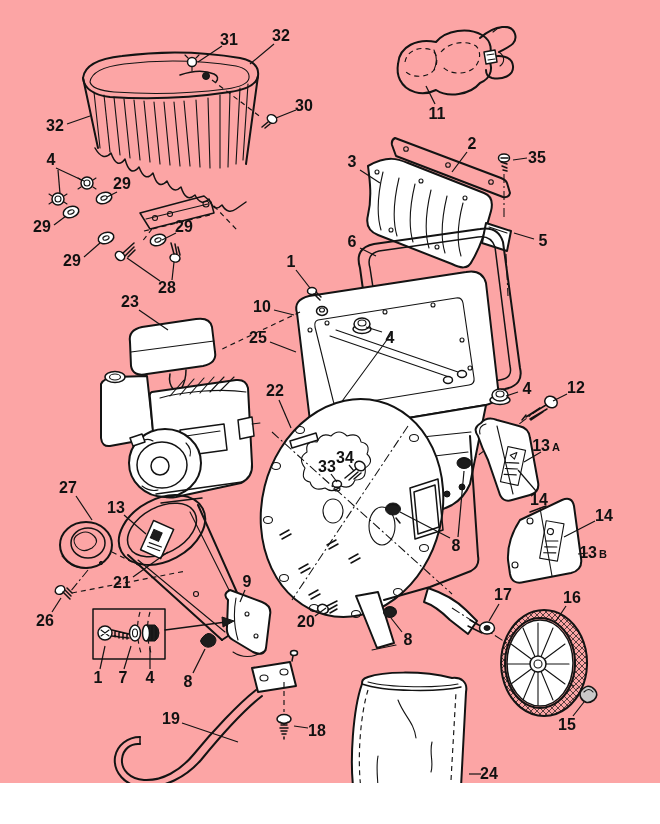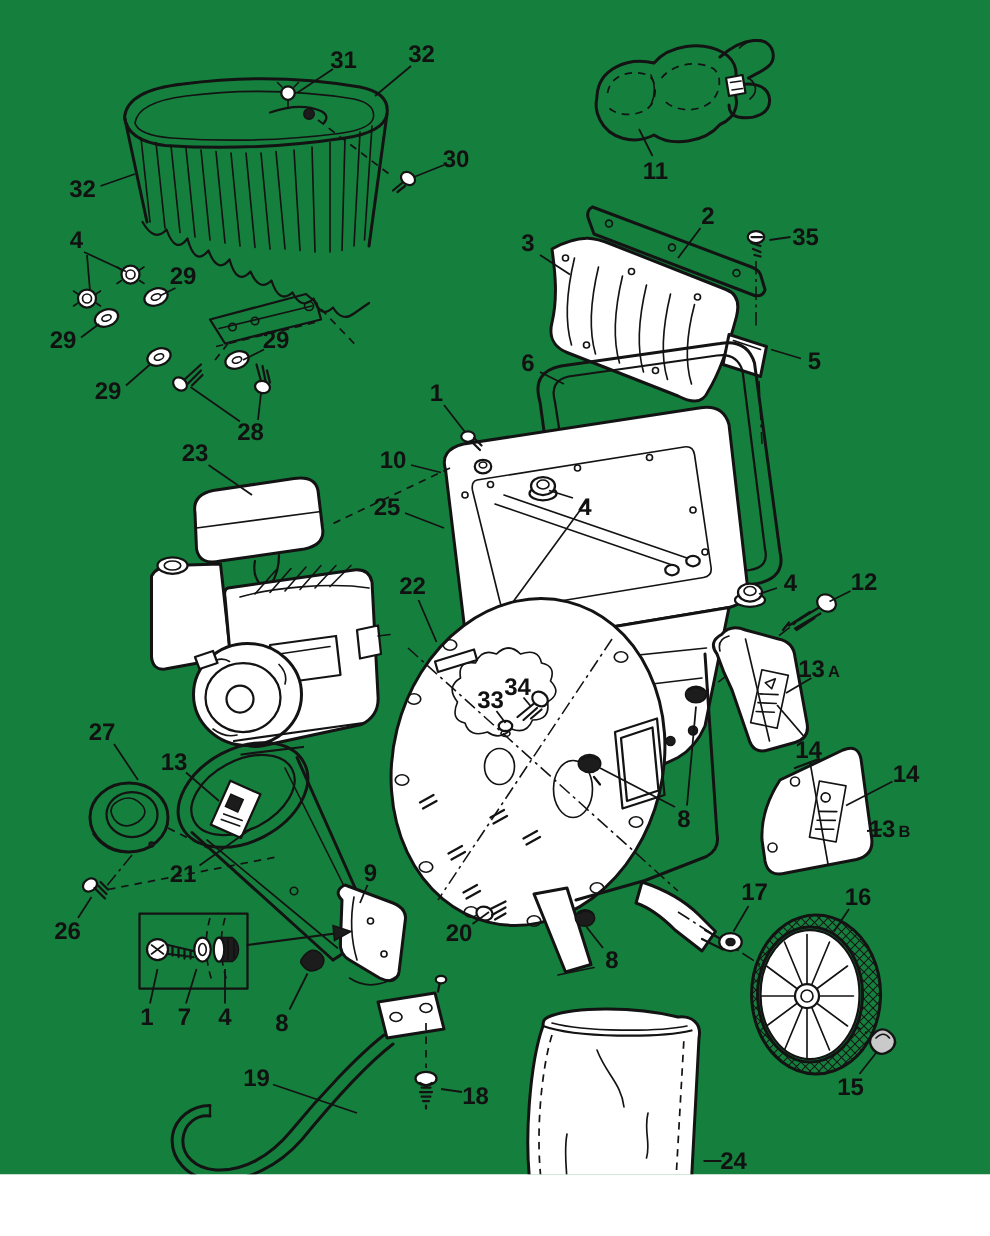--- a/index.html
+++ b/index.html
@@ -1,16 +1,16 @@
 <!DOCTYPE html>
 <html><head>
 <meta charset="utf-8">
 <style>
   html,body{margin:0;padding:0;background:#fff;}
-  .stage{position:relative;width:660px;height:783px;background:#15803d;overflow:hidden;}
+  .stage{position:relative;width:660px;height:783px;background:#fca5a5;overflow:hidden;}
   svg{display:block;}
   .ln{fill:none;stroke:#131313;stroke-width:2;stroke-linecap:round;stroke-linejoin:round;}
   .md{fill:none;stroke:#131313;stroke-width:1.5;stroke-linecap:round;stroke-linejoin:round;}
   .th{fill:none;stroke:#131313;stroke-width:1.1;stroke-linecap:round;stroke-linejoin:round;}
   .wh{fill:#ffffff;stroke:#131313;stroke-width:2;stroke-linejoin:round;}
   .whm{fill:#ffffff;stroke:#131313;stroke-width:1.5;stroke-linejoin:round;}
   .dk{fill:#1c1c1c;stroke:#131313;stroke-width:1;}
   .gy{fill:#c9c9c9;stroke:#131313;stroke-width:1.6;}
   .dash{fill:none;stroke:#131313;stroke-width:1.15;stroke-dasharray:5 4;}
   .dashdot{fill:none;stroke:#131313;stroke-width:1.05;stroke-dasharray:9 3 2 3;}

